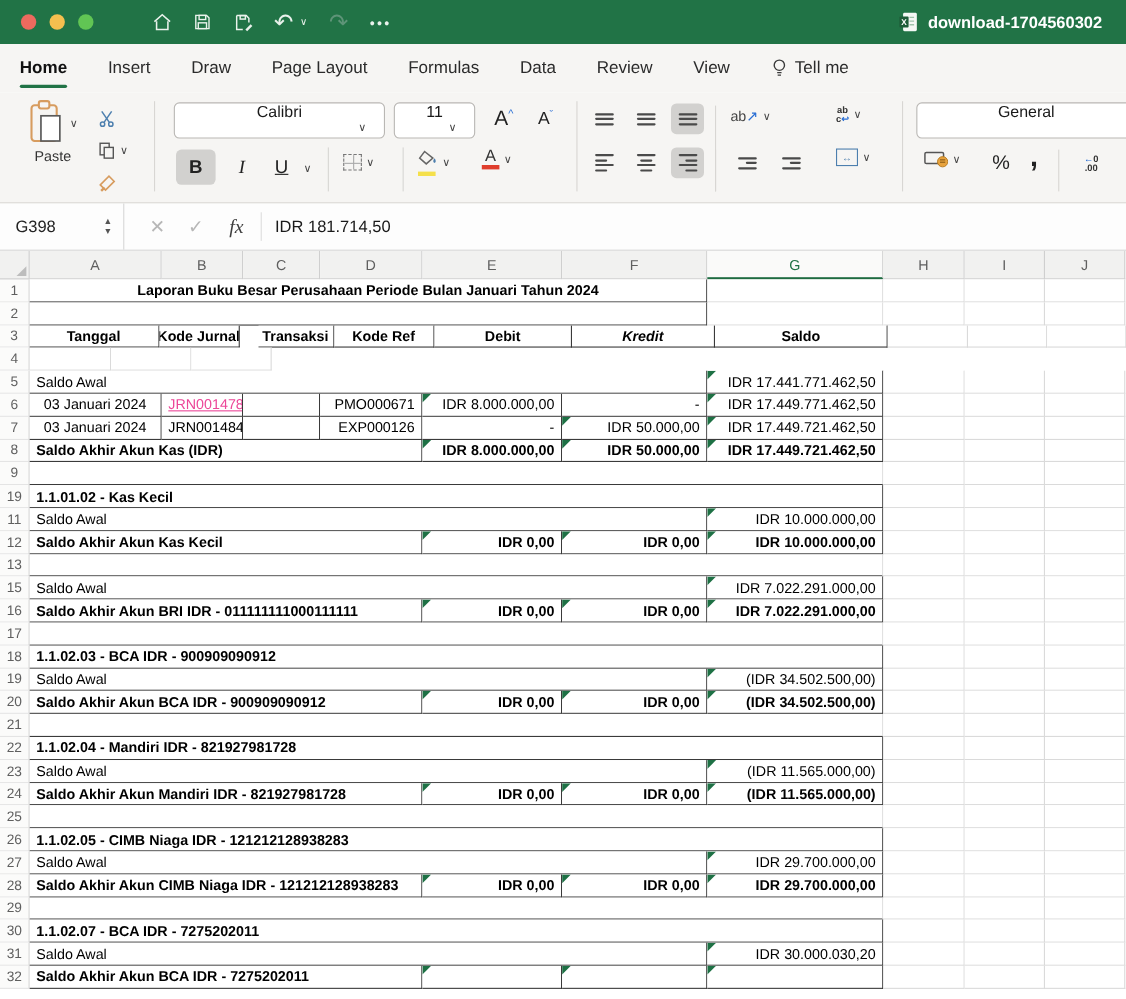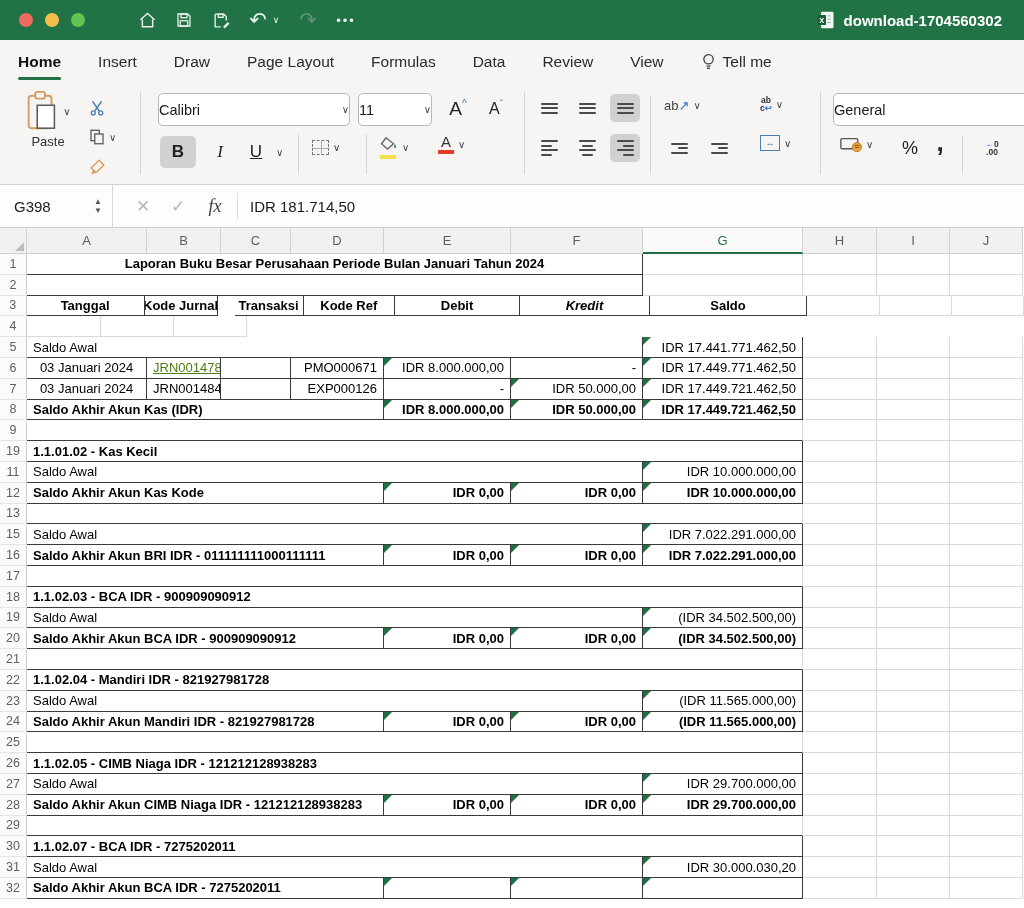--- a/index.html
+++ b/index.html
@@ -35,21 +35,21 @@
     border-bottom:1px solid #d3d1ce; }
   .rdiv { position:absolute; top:8px; bottom:10px; width:1px; background:#d8d6d3; }
   .chev { font-size:10px; color:#444; }
   
   #paste-group { position:absolute; left:16px; top:6px; width:64px; text-align:center; }
   #paste-label { font-size:13px; color:#333; margin-top:2px; }
   
   .mini-ic { position:absolute; left:88px; width:34px; height:24px; display:flex; align-items:center; gap:3px; }
   
   .combo { position:absolute; background:#fff; border:1px solid #b9b7b4; border-radius:5px;
-    font-size:14.5px; color:#1a1a1a; display:flex; align-items:center; padding:0 0; }
+    font-size:14.5px; color:#1a1a1a; display:flex; align-items:center; padding:0 16px;flex-direction:column; }
   .combo .chev { margin-left:auto; }
   .btn { position:absolute; display:flex; align-items:center; justify-content:center;
     border-radius:5px; color:#222; }
   .btn.active { background:#d2d1cf; }
   .bars { display:flex; flex-direction:column; gap:2.5px; width:17px; }
   .bars span { height:2px; background:#4a4a4a; border-radius:1px; }
   .ugroup { position:absolute; display:flex; align-items:center; gap:4px; }
   #num-format-box { position:absolute; left:833px; top:9px; width:200px; height:33px; }
   .two-line { font-size:8.5px; line-height:8px; color:#333; text-align:center; font-weight:bold; }
   .blue { color:#2b6fd4; }
@@ -87,21 +87,21 @@
   .cell { position:relative; height:20.8px; border-right:1px solid #dadada; border-bottom:1px solid #dadada;
     font-size:13px; color:#000; display:flex; align-items:center; padding:0 6px;
     white-space:nowrap; overflow:hidden; background:#fff; }
   .cell.box { border-right-color:#3a3a3a; border-bottom-color:#3a3a3a; }
   .cell.spacer { border-right-color:#dadada; border-bottom-color:#3a3a3a; }
   .cell.bold { font-weight:bold; }
   .cell.center { justify-content:center; }
   .cell.right { justify-content:flex-end; }
   .cell .corner-tri { position:absolute; left:0; top:0; width:0; height:0;
     border-top:8px solid #1e7145; border-right:8px solid transparent; }
-  .cell .lnk { color:#4d7c0f; text-decoration:underline; }
+  .cell .lnk { color:#ec4899; text-decoration:underline; }
 </style>
 </head>
 <body>
 
 <div id="app">
 
   <div id="titlebar">
     <div class="traffic" id="tl-red"></div>
     <div class="traffic" id="tl-yellow"></div>
     <div class="traffic" id="tl-green"></div>
@@ -584,21 +584,21 @@
             <span class="corner-tri"></span>
             <span>IDR 10.000.000,00</span>
           </div>
           <div class="cell" style="width: 74px;"></div>
           <div class="cell" style="width: 73px;"></div>
           <div class="cell" style="width: 73px;"></div>
         </div>
         <div class="grid-row">
           <div class="row-hdr">12</div>
           <div class="cell bold box" style="width: 357px;">
-            <span>Saldo Akhir Akun Kas Kode</span>
+            <span>Saldo Akhir Akun Kas Kecil</span>
           </div>
           <div class="cell bold right box" style="width: 127px;">
             <span class="corner-tri"></span>
             <span>IDR 0,00</span>
           </div>
           <div class="cell bold right box" style="width: 132px;">
             <span class="corner-tri"></span>
             <span>IDR 0,00</span>
           </div>
           <div class="cell bold right box" style="width: 160px;">

